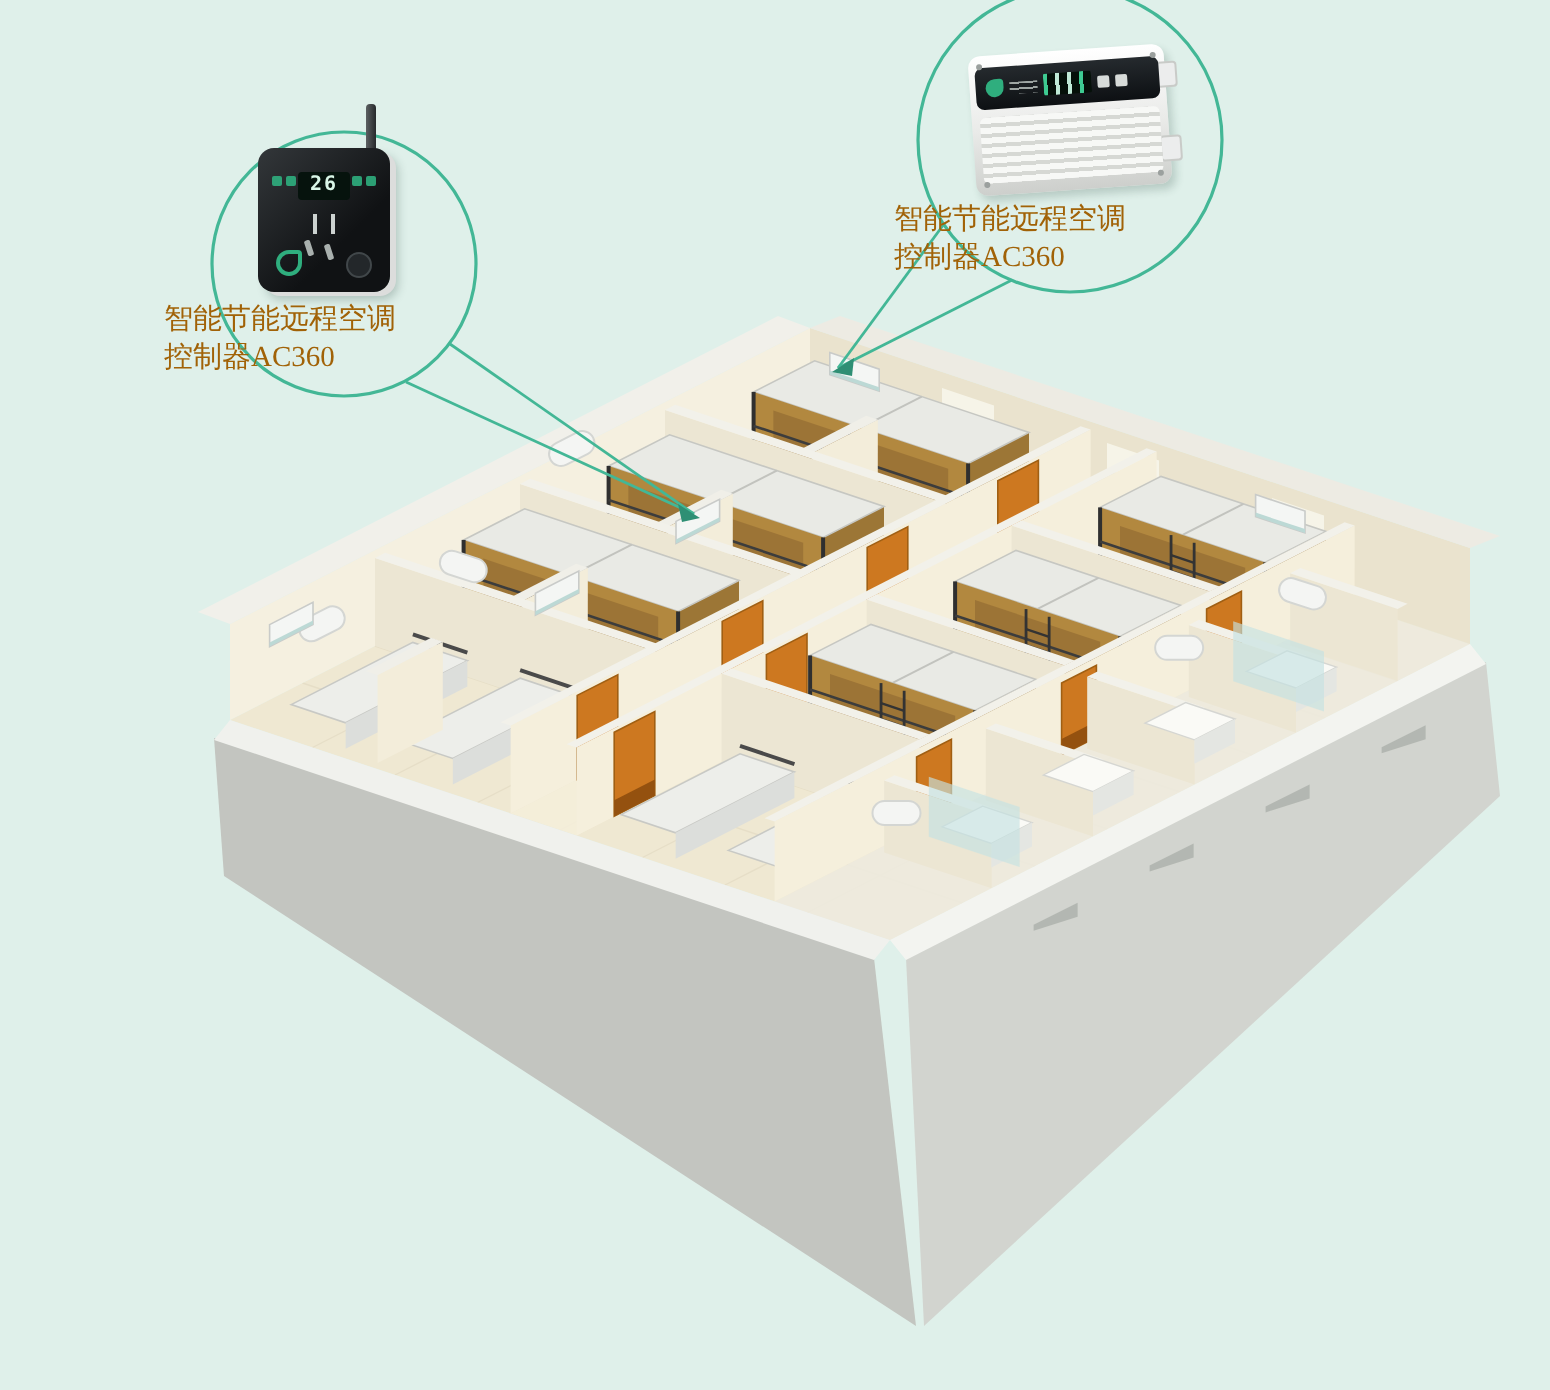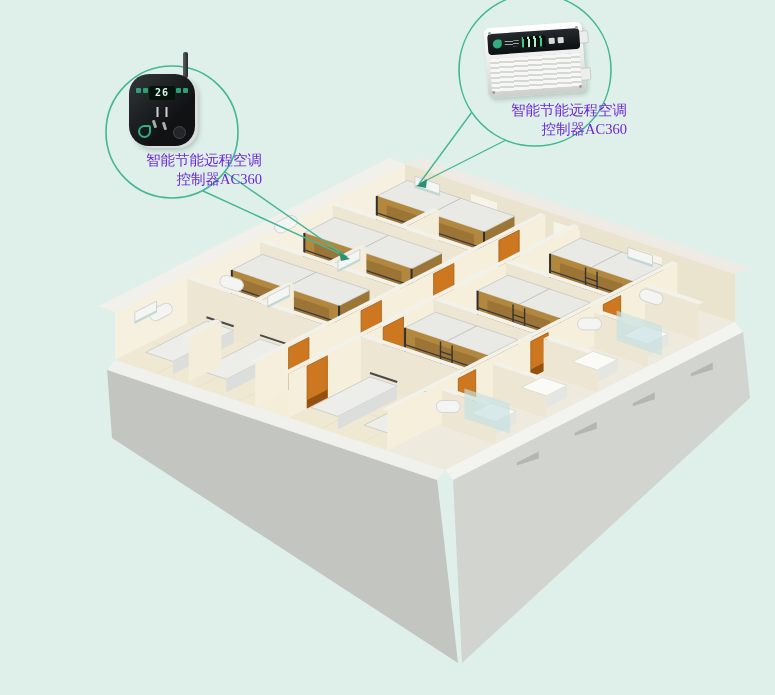--- a/index.html
+++ b/index.html
@@ -2,30 +2,30 @@
 <html><head>
 <meta charset="utf-8">
 <style>
   html,body{margin:0;padding:0;}
   body{width:775px;height:695px;overflow:hidden;background:#dff0ea;position:relative;
        font-family:"Liberation Sans",sans-serif;}
   .page{position:absolute;inset:0;}
   #scene{position:absolute;left:0;top:0;}
   .page-title{position:absolute;left:17px;top:10px;margin:0;font-family:"Liberation Serif","DejaVu Serif",serif;
        font-size:25px;font-weight:bold;letter-spacing:5px;color:#2a9b72;}
-  .callout-label{position:absolute;text-align:right;font-family:"Liberation Serif","DejaVu Serif",serif;
-       color:#6d28d9;font-size:14.5px;line-height:19px;}
+  .callout-label{position:absolute;text-align:left;font-family:"Liberation Serif","DejaVu Serif",serif;
+       color:#a16207;font-size:14.5px;line-height:19px;}
   .callout-label.left{left:82px;top:151px;width:180px;}
   .callout-label.right{left:447px;top:101px;width:180px;}
 
   
   .dev-thermo{position:absolute;left:129px;top:74px;width:66px;height:72px;}
   .t-ant{position:absolute;right:7px;top:-22px;width:5px;height:26px;border-radius:2px;
        background:linear-gradient(90deg,#5c6062,#26292b);}
-  .t-body{position:absolute;inset:0;border-radius:20px;background:linear-gradient(135deg,#33373a,#101214 65%);
+  .t-body{position:absolute;inset:0;border-radius:8px;background:linear-gradient(135deg,#33373a,#101214 65%);
        box-shadow:3px 2px 0 #dcdddc,4px 4px 5px rgba(30,60,50,.25);}
   .t-disp{position:absolute;top:12px;left:50%;transform:translateX(-50%);width:26px;height:14px;border-radius:2px;
        background:#06130d;color:#d9f6e7;font:bold 10px/14px "DejaVu Sans Mono",monospace;text-align:center;letter-spacing:1px;}
   .t-ico{position:absolute;width:5px;height:5px;border-radius:1px;background:#2fae7e;opacity:.9;}
   .t-pause{position:absolute;left:50%;top:33px;transform:translateX(-50%);width:7px;height:10px;
        border-left:2px solid #ccd2d0;border-right:2px solid #ccd2d0;}
   .t-glyph{position:absolute;width:3px;height:8px;background:#a9b0ae;border-radius:1px;}
   .t-leaf{position:absolute;left:9px;bottom:8px;width:9px;height:9px;border:2px solid #2fae7e;border-radius:50% 2px 50% 50%;}
   .t-power{position:absolute;right:9px;bottom:7px;width:11px;height:11px;border-radius:50%;
        background:#23272a;border:1px solid #41474a;}

